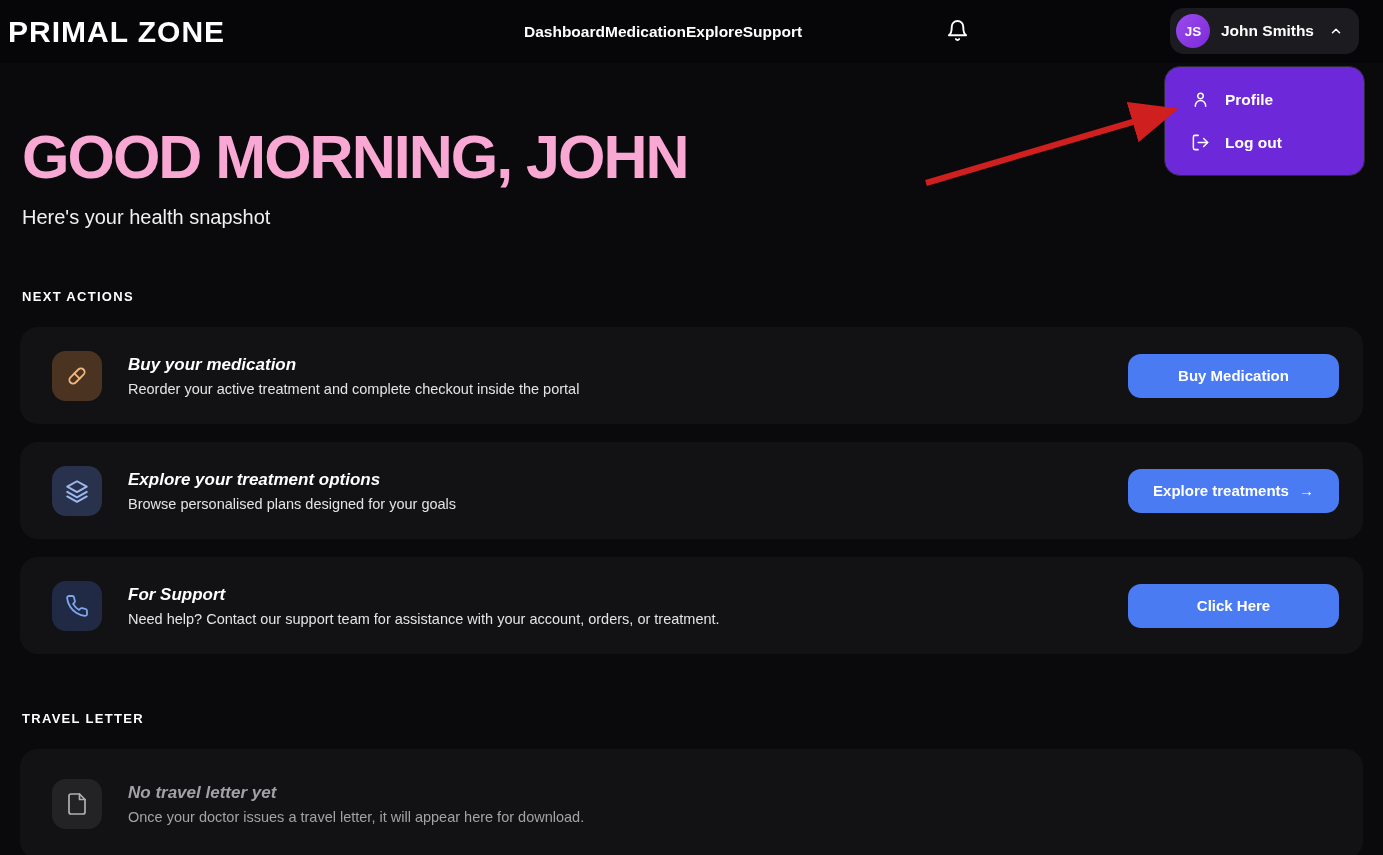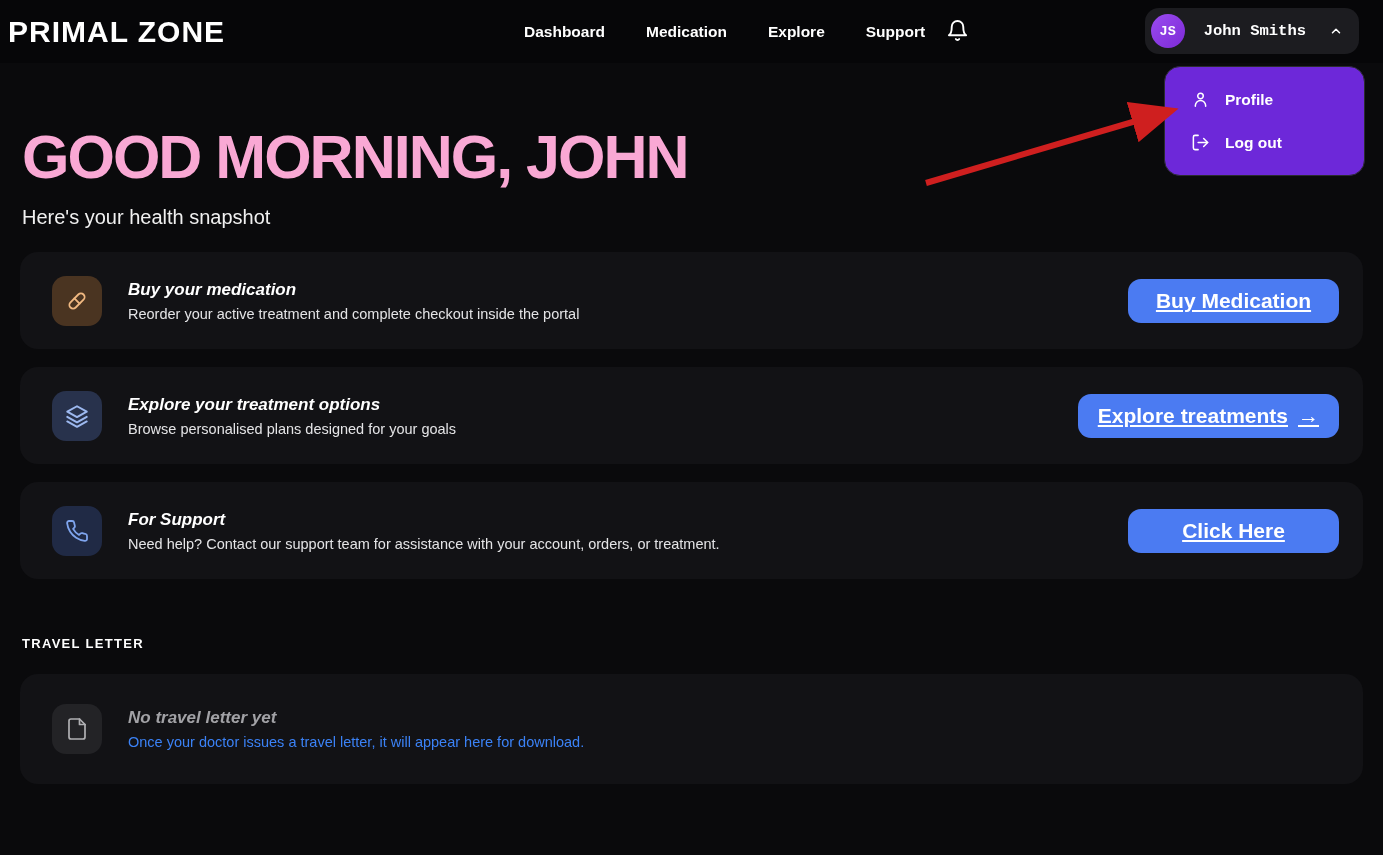--- a/index.html
+++ b/index.html
@@ -25,21 +25,20 @@
     font-weight: 700;
     letter-spacing: 1px;
     color: #ffffff;
     white-space: nowrap;
   }
   .nav {
     position: absolute;
     left: 524px;
     display: flex;
     align-items: center;
-    gap: 41px;
   }
   .nav a {
     color: #ffffff;
     text-decoration: none;
     font-size: 15.5px;
     font-weight: 700;
     cursor: pointer;
   }
   .bell-btn {
     position: absolute;
@@ -50,26 +49,25 @@
     cursor: pointer;
     padding: 2px;
   }
   .user-chip {
     position: absolute;
     right: 24px;
     top: 8px;
     height: 46px;
     display: flex;
     align-items: center;
-    gap: 19px;
+    gap: 11px;
     background: #1c1c20;
     border-radius: 14px;
     padding: 6px 16px 6px 6px;
     cursor: pointer;
-    font-family: Liberation Mono, monospace;
   }
   .avatar {
     width: 34px;
     height: 34px;
     border-radius: 50%;
     background: linear-gradient(135deg, #9a4bf0, #7d2ad6);
     display: flex;
     align-items: center;
     justify-content: center;
     font-size: 13.5px;
@@ -164,33 +162,32 @@
   .card-desc  { margin-top: 6px; font-size: 14.5px; color: #e4e4e6; }
   .card-btn {
     flex: 0 0 auto;
     min-width: 211px;
     height: 44px;
     border: none;
     border-radius: 13px;
     background: #4b7bf2;
     color: #ffffff;
     font-family: "Liberation Sans", sans-serif;
-    font-size: 21px;
+    font-size: 15px;
     font-weight: 700;
     cursor: pointer;
     display: flex;
     align-items: center;
     justify-content: center;
     gap: 10px;
     padding: 0 20px;
-    text-decoration: underline;
   }
   .travel-card { height: 110px; margin-top: 23px; }
   .travel-card .card-title { color: #a2a2a6; }
-  .travel-card .card-desc  { color: #3b82f6; }
+  .travel-card .card-desc  { color: #a3a3a3; }
 
   svg { display: block; }
 </style>
 </head>
 <body>
 
 <header class="topbar">
   <div class="logo">PRIMAL ZONE</div>
 
   <nav class="nav">
@@ -248,20 +245,21 @@
       <path d="M0,0 L8,3.5 L0,7 Z" fill="#cf1f1f"></path>
     </marker>
   </defs>
   <line x1="8" y1="88" x2="252" y2="16" stroke="#cf1f1f" stroke-width="6" marker-end="url(#arrowhead)"></line>
 </svg>
 
 <main>
   <h1 class="hero-title">GOOD MORNING, JOHN</h1>
   <p class="hero-sub">Here's your health snapshot</p>
 
+  <div class="section-label">NEXT ACTIONS</div>
 
   <div class="cards">
 
     <div class="card">
       <div class="card-icon icon-pill">
         <svg width="26" height="26" viewBox="0 0 24 24" fill="none" stroke="#f0b881" stroke-width="1.7" stroke-linecap="round">
           <g transform="rotate(-45 12 12)">
             <rect x="3.5" y="8.6" width="17" height="6.8" rx="3.4"></rect>
             <line x1="12" y1="8.6" x2="12" y2="15.4"></line>
           </g>

